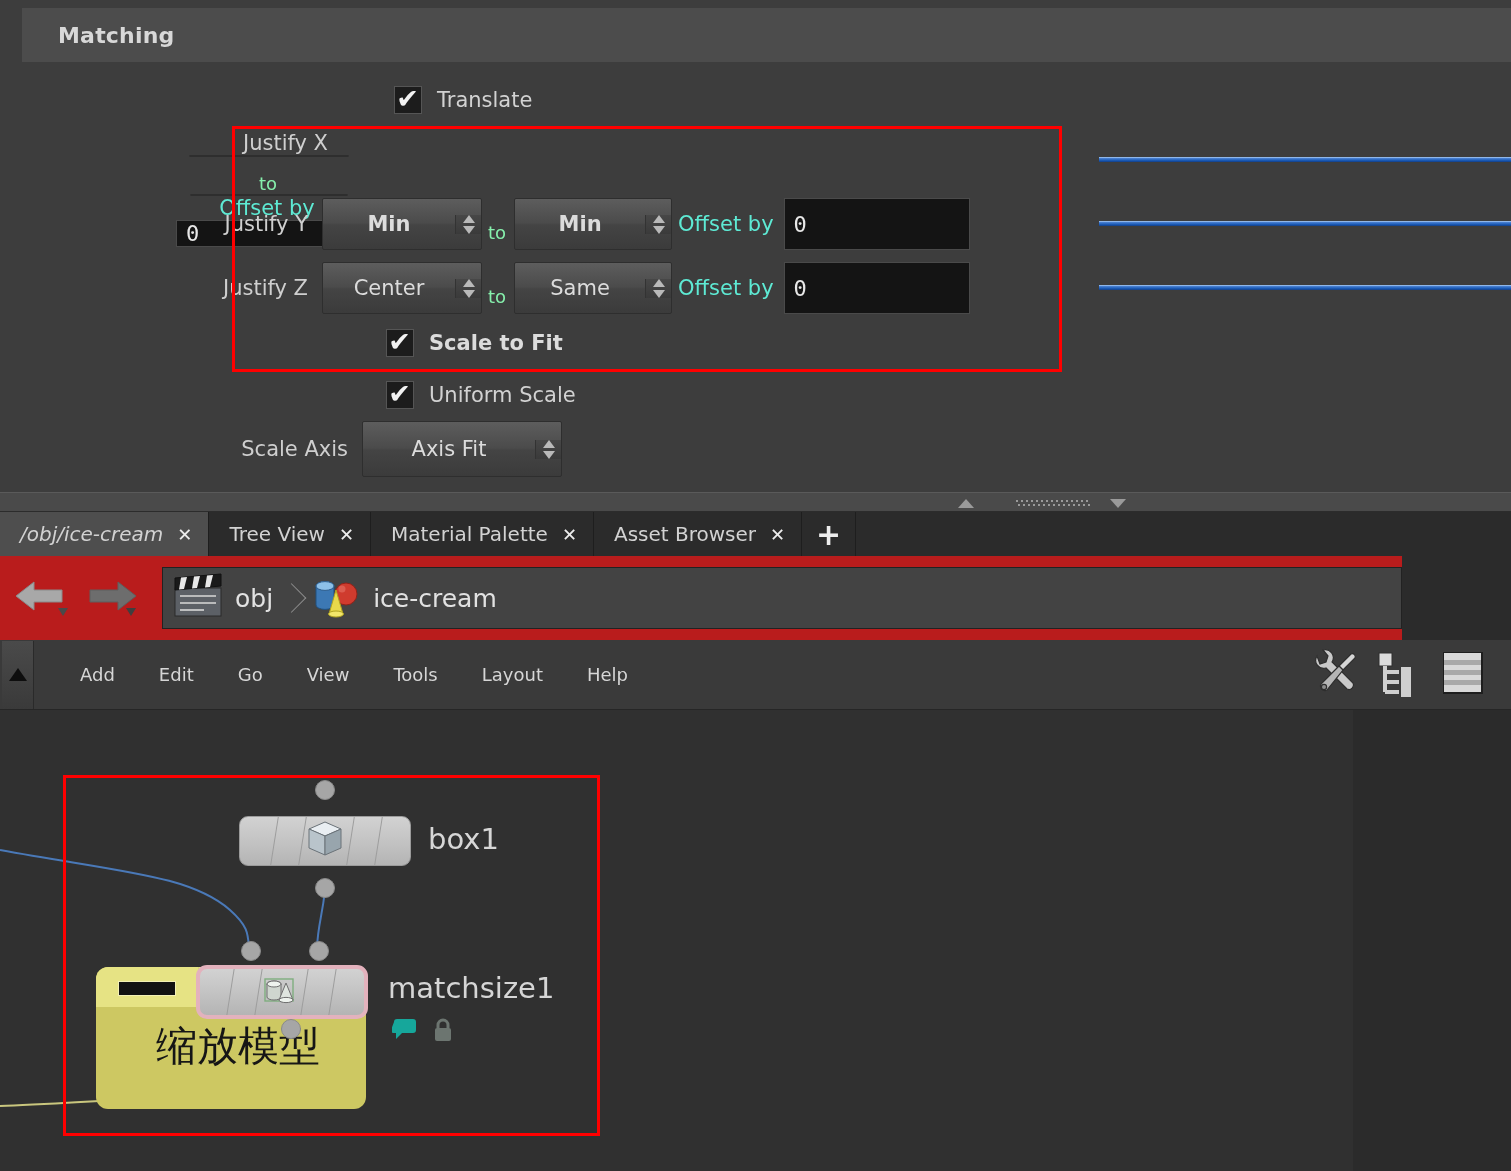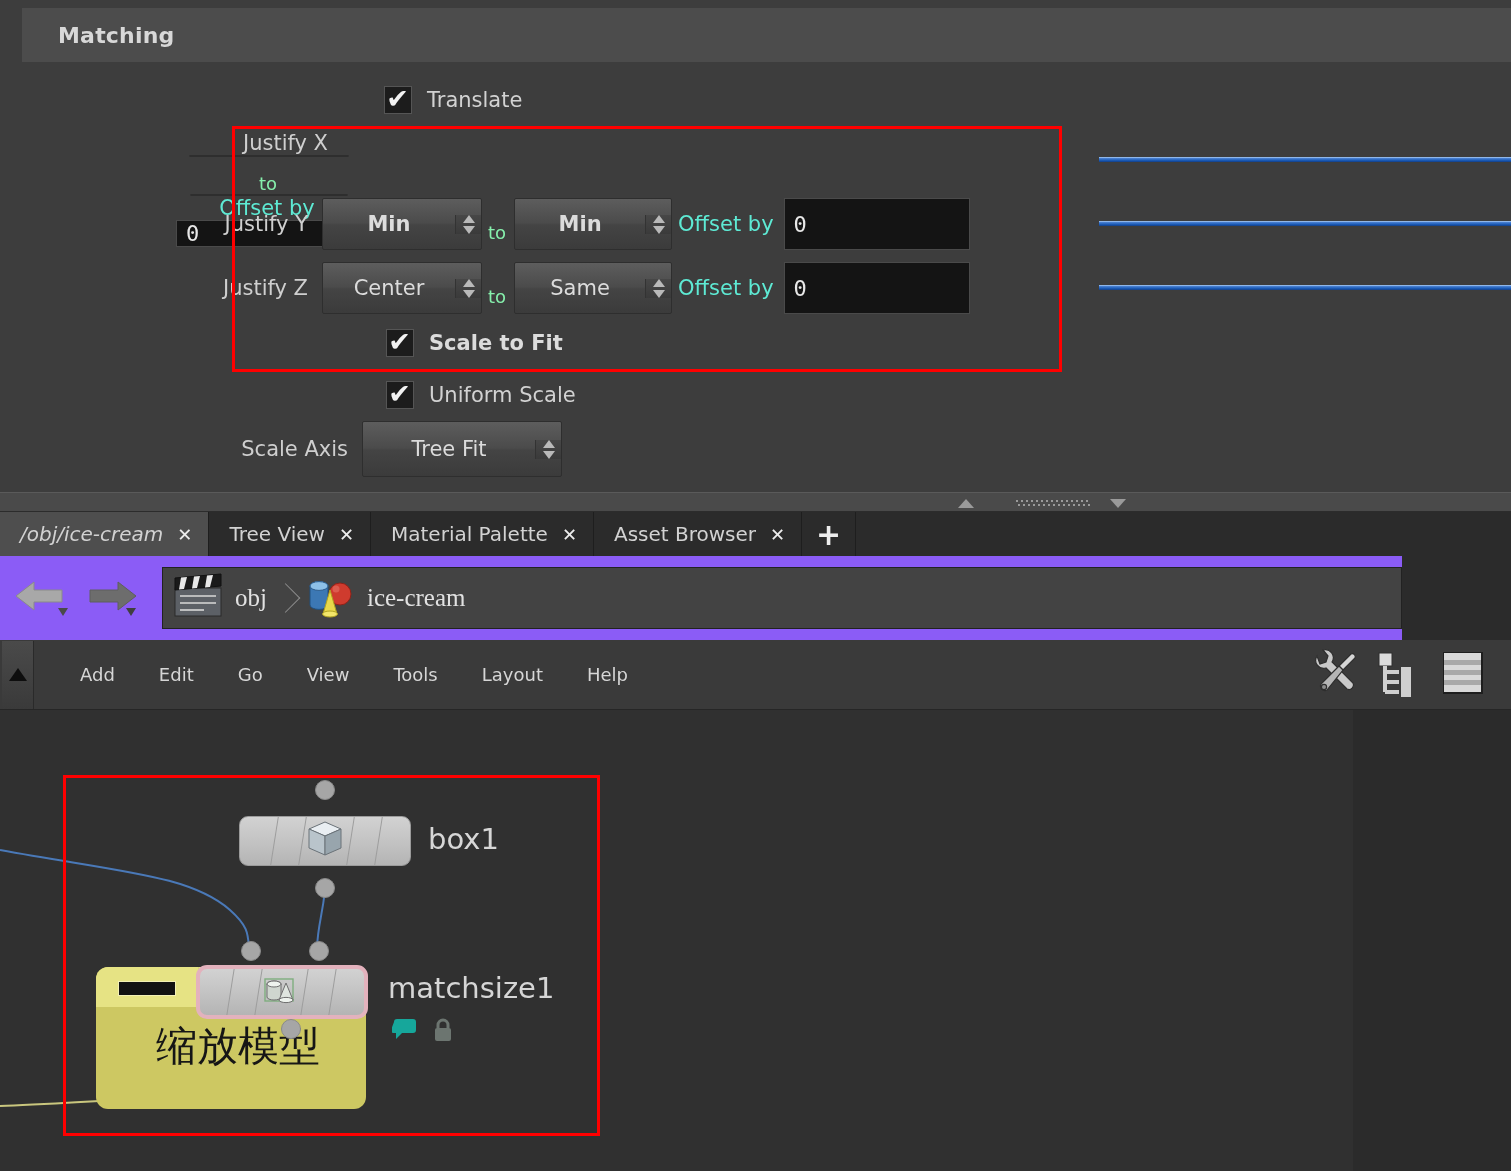--- a/index.html
+++ b/index.html
@@ -128,21 +128,21 @@
   .tab-add {
     display:flex; align-items:center; justify-content:center;
     width: 54px; background: #2b2b2b; color: #ededed; font-size: 30px; font-weight: bold;
     border-right: 1px solid #1e1e1e;
   }
   .tab-rest { flex: 1 1 auto; background: #2b2b2b; }
 
   
   .crumbbar {
     position: absolute; left: 0; top: 556px; width: 1402px; height: 84px;
-    background: #8b5cf6; display: flex; align-items: center; font-family: Liberation Serif, serif;
+    background: #b91c1c; display: flex; align-items: center;
   }
   .nav-arrows { display:flex; align-items:center; gap: 12px; margin-left: 14px; }
   .arrow-ico { width: 56px; height: 44px; position: relative; }
   .crumb-box {
     margin-left: 24px; height: 62px; flex: 1 1 auto;
     border: 1px solid #222; background: #434343;
     display: flex; align-items: center;
   }
   .crumb { display:flex; align-items:center; gap: 10px; padding: 0 6px 0 8px; height: 100%; }
   .crumb-label { font-size: 25px; color: #e2e2e2; }
@@ -211,21 +211,21 @@
 <div id="app">
 
   <div class="param-panel">
 
     <div class="section-header">
       <span class="section-header-title">Matching</span>
     </div>
 
     <div class="param-body">
 
-      <div class="chk-row" style="left:384px; top:24px;text-align:center;">
+      <div class="chk-row" style="left:394px; top:24px;text-align:center;">
         <span class="checkbox"></span>
         <span class="chk-label">Translate</span>
       </div>
 
       <div class="jrow" style="left:176px; top:69px;flex-direction:column;">
         <span class="jlabel">Justify X</span>
         <span class="menu-btn" style="width:160px;">
           <span class="mb-text">Center</span>
           <span class="mb-spin">
             <span class="tri-up"></span>
@@ -296,21 +296,21 @@
       </div>
 
       <div class="chk-row" style="left:386px; top:319px;">
         <span class="checkbox"></span>
         <span class="chk-label">Uniform Scale</span>
       </div>
 
       <div class="scale-axis-row" style="left:176px;">
         <span class="jlabel" style="width:172px;">Scale Axis</span>
         <span class="menu-btn" style="width:200px; height:56px;">
-          <span class="mb-text">Tree Fit</span>
+          <span class="mb-text">Axis Fit</span>
           <span class="mb-spin">
             <span class="tri-up"></span>
               <span class="tri-dn"></span>
           </span>
         </span>
       </div>
 
     </div>
 
     <div class="annot" style="left:232px; top:126px; width:830px; height:246px;"></div>

